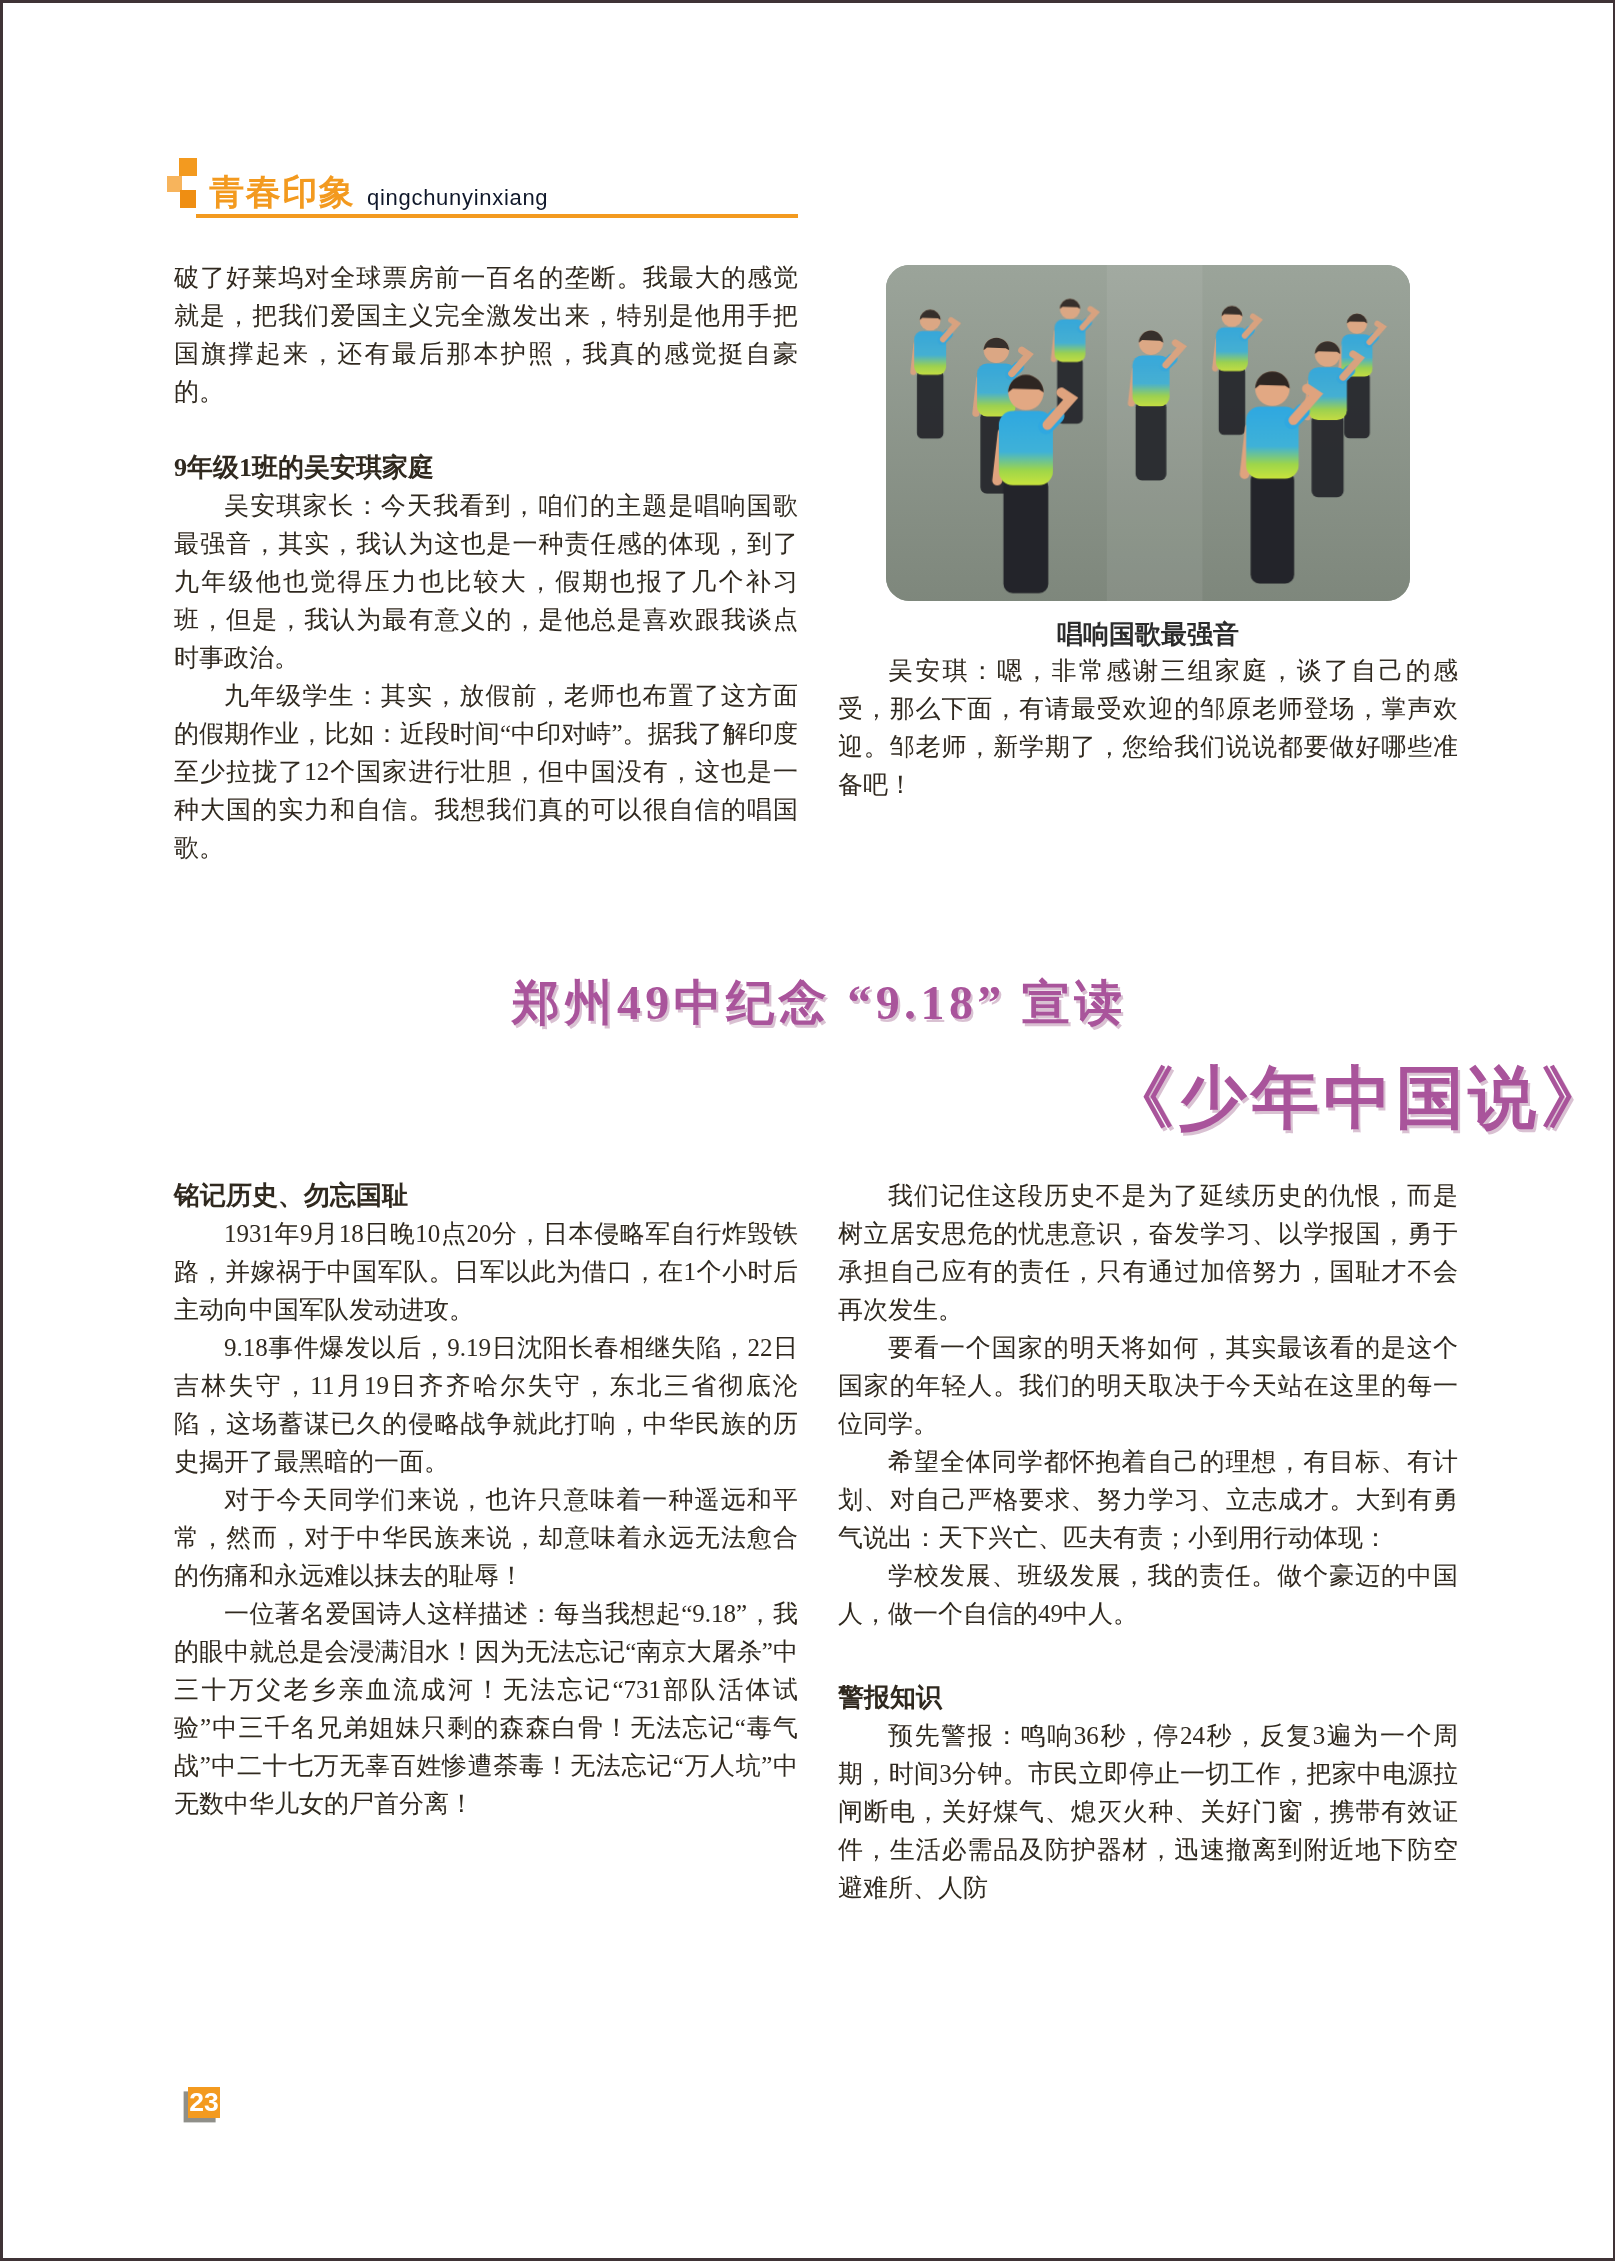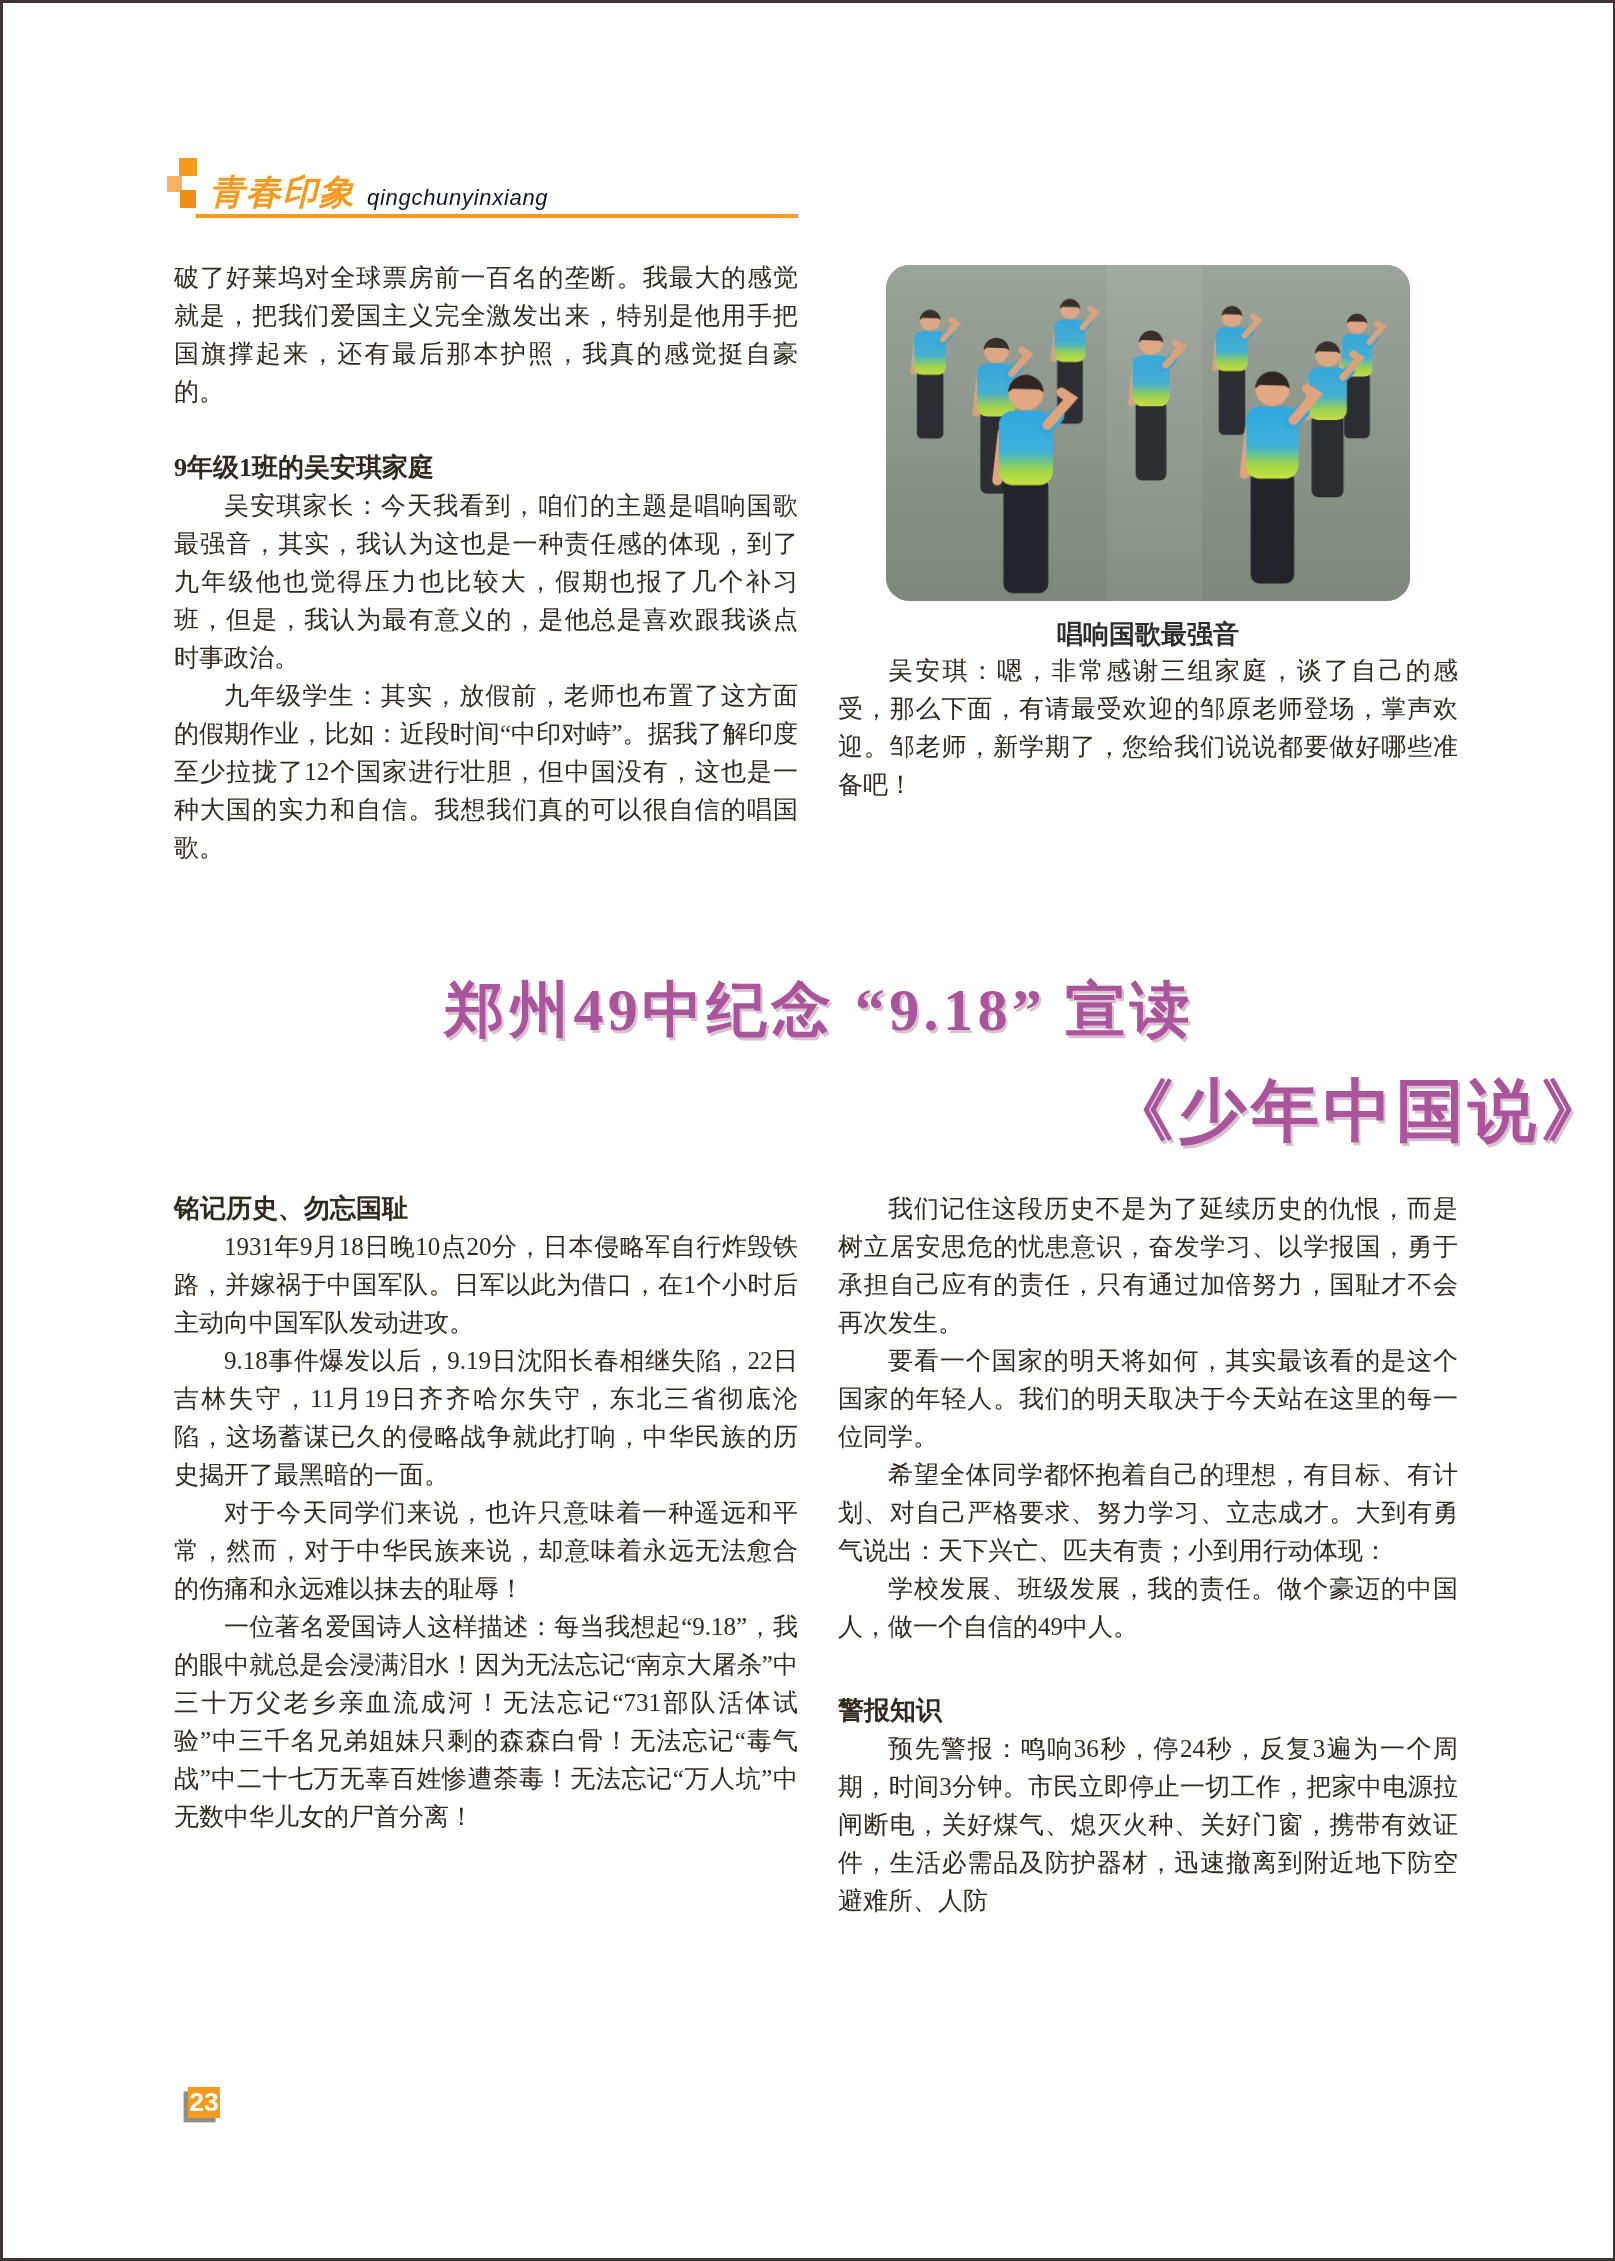--- a/index.html
+++ b/index.html
@@ -7,21 +7,21 @@
     position:relative;
     width:1616px;height:2261px;
     box-sizing:border-box;
     border:3.7px solid #3f3336;
     background:#ffffff;
     font-family:"Liberation Serif","DejaVu Serif",serif;
     color:#30291f;
     overflow:hidden;
   }
   
-  .header{display:flex;align-items:flex-end;margin:155px 12px 0 164px;font-style:italic;}
+  .header{display:flex;align-items:flex-end;margin:155px 12px 0 164px;}
   .logo{position:relative;width:32px;height:52px;margin-right:10.3px;}
   .logo .sq1{position:absolute;left:11.8px;top:0;width:18.4px;height:18.4px;background:#F39A1F;}
   .logo .sq2{position:absolute;left:0;top:17.7px;width:14.7px;height:16px;background:#F7B45C;}
   .logo .sq3{position:absolute;left:13.2px;top:32px;width:16px;height:17.7px;background:#EF8E12;}
   .brand{font-family:"Liberation Sans","DejaVu Sans",sans-serif;font-weight:bold;
          font-size:35px;line-height:1;color:#F39A1F;letter-spacing:1.5px;margin-bottom:1.5px;}
   .pinyin{font-family:"Liberation Sans","DejaVu Sans",sans-serif;font-size:22px;line-height:1;
           color:#0f172a;margin-left:11.8px;margin-bottom:1.5px;letter-spacing:0.7px;}
   .rule{height:3.7px;background:#F39A1F;width:602px;margin:4.4px 0 0 193px;}
   
@@ -34,21 +34,21 @@
   .h-bold.first{margin-top:0;}
   
   .photo{width:524px;height:336px;border-radius:23.5px;overflow:hidden;margin:5.9px auto 0 auto;
          background:#8a9488;}
   .photo svg{display:block;width:100%;height:100%;}
   .caption{font-family:"Liberation Sans","DejaVu Sans",sans-serif;font-weight:700;
            font-size:26px;text-align:center;color:#2c2c2c;margin-top:16px;}
   .host{margin-top:54px;}
   
   .feature{color:#A9549B;text-align:center;margin-top:110px;font-weight:bold;}
-  .feature .t1{font-size:60px;line-height:1.1;letter-spacing:4.4px;
+  .feature .t1{font-size:48px;line-height:1.1;letter-spacing:4.4px;
                text-shadow:2.2px 2.9px 0 rgba(130,50,105,0.30);padding-left:23px;}
   .feature .t2{font-size:68px;line-height:1.1;margin-top:31px;letter-spacing:4.4px;
                text-shadow:2.2px 2.9px 0 rgba(130,50,105,0.30);text-align:right;}
   
   .pagenum{position:absolute;left:185px;top:2084px;width:32px;height:31px;background:#F39A1F;
            box-shadow:-4.4px 4.4px 0 #8f8f89;color:#ffffff;display:flex;align-items:center;
            justify-content:center;font-family:"Liberation Sans","DejaVu Sans",sans-serif;
            font-size:26.5px;font-weight:bold;}
 </style>
 </head>

